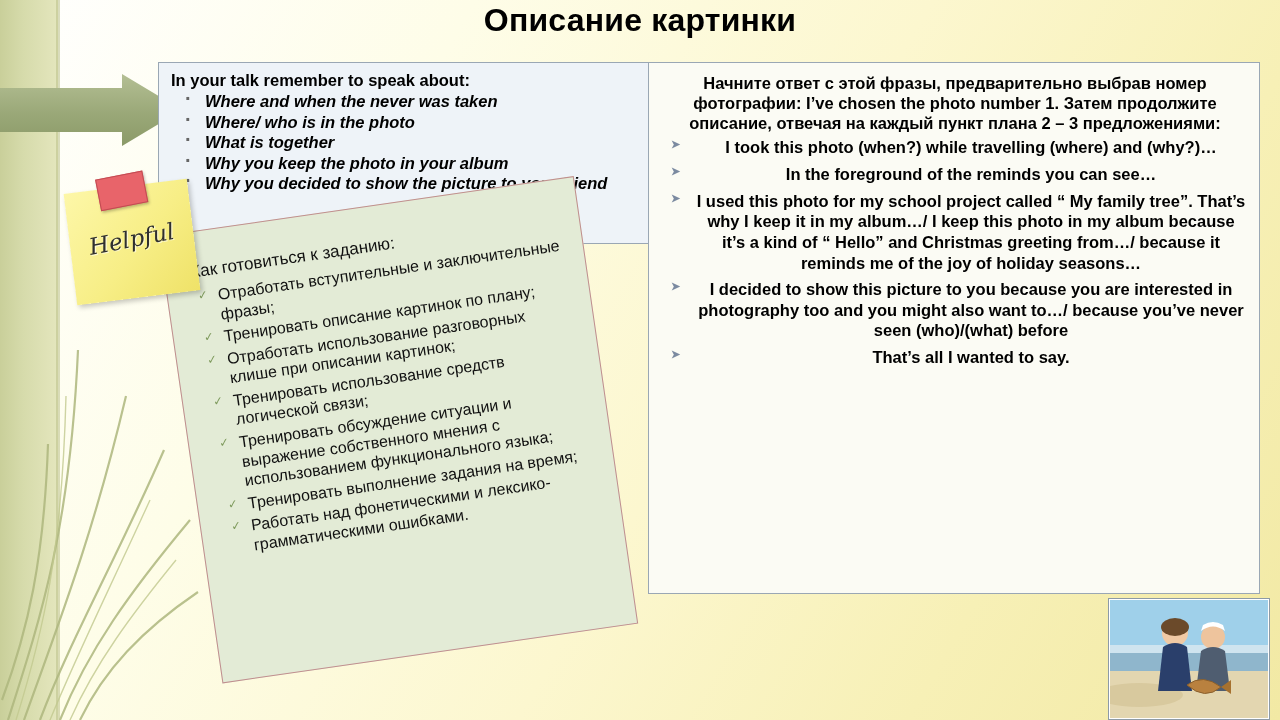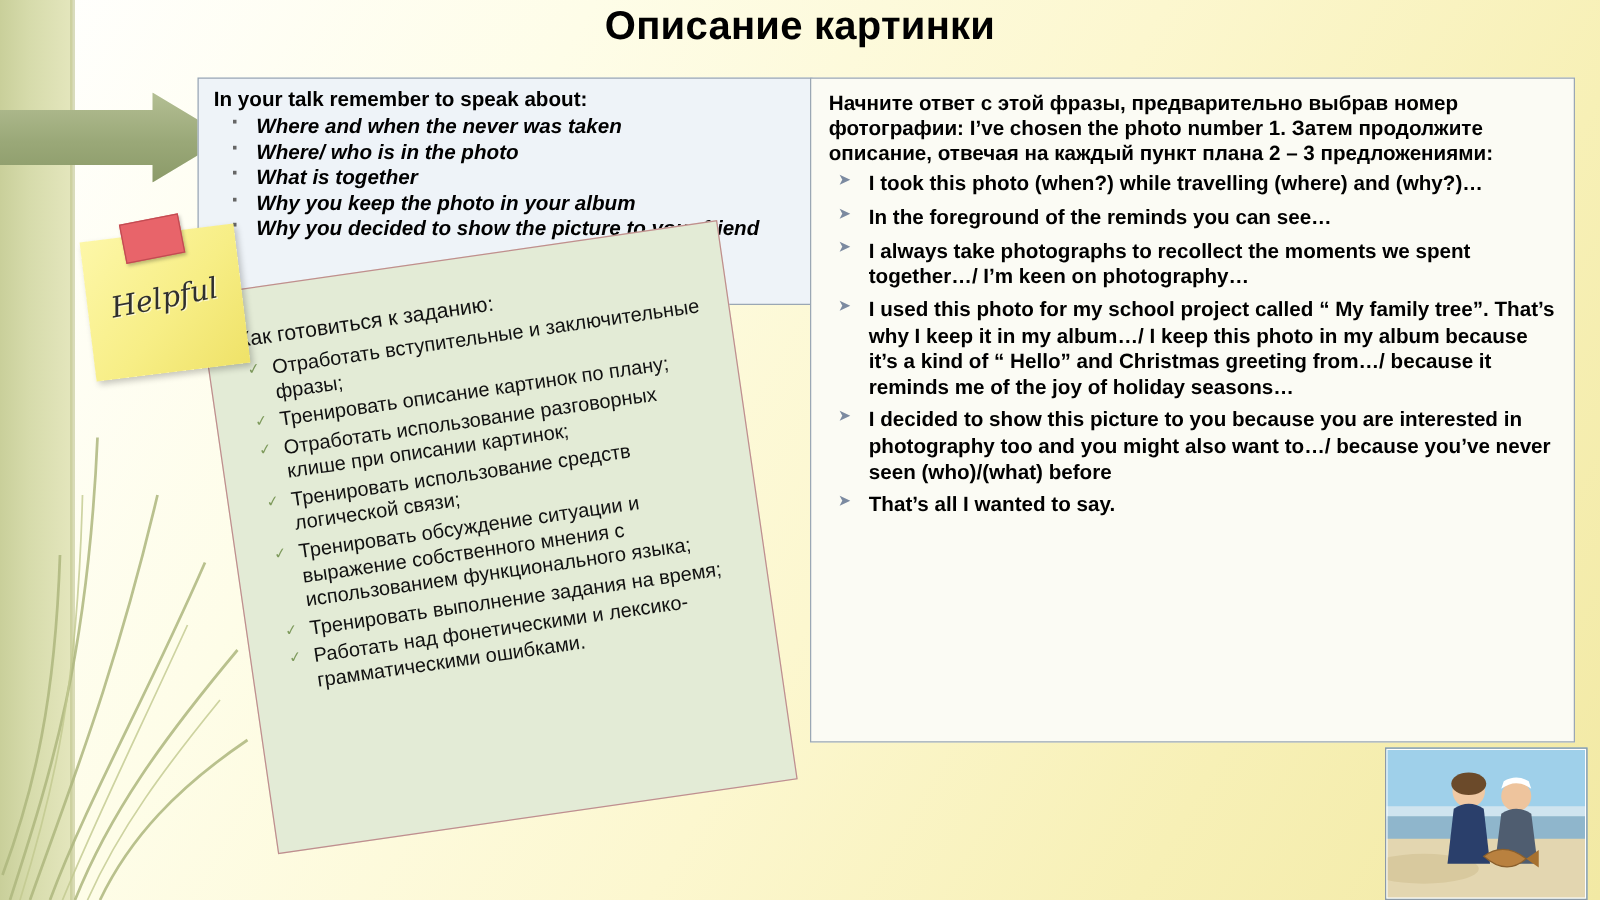--- a/index.html
+++ b/index.html
@@ -114,20 +114,21 @@
   .box-phrases {
     position: absolute;
     left: 648px;
     top: 62px;
     width: 612px;
     height: 532px;
     background: #fbfbf4;
     border: 1px solid #9aa7b4;
     box-sizing: border-box;
     padding: 10px 12px 6px 14px;
+    text-align: center;
   }
   .box-phrases .lead {
     font-size: 16.5px;
     font-weight: bold;
     color: #000;
     line-height: 1.22;
     margin-bottom: 4px;
   }
   .box-phrases ul {
     margin: 0;
@@ -290,21 +291,20 @@
       <li>Why you keep the photo in your album</li>
       <li>Why you decided to show the picture to your friend</li>
     </ul>
   </div>
 
   <div class="box-phrases">
     <div class="lead">Начните ответ с этой фразы, предварительно выбрав номер фотографии: I’ve chosen the photo number 1. Затем продолжите описание, отвечая на каждый пункт плана 2 – 3 предложениями:</div>
     <ul>
       <li>I took this photo (when?) while travelling (where) and (why?)…</li>
       <li>In the foreground of the reminds you can see…</li>
-      <li>I always take photographs to recollect the moments we spent together…/ I’m keen on photography…</li>
       <li>I used this photo for my school project called “ My family tree”. That’s why I keep it in my album…/ I keep this photo in my album because it’s a kind of “ Hello” and Christmas greeting from…/ because it reminds me of the joy of holiday seasons…</li>
       <li>I decided to show this picture to you because you are interested in photography too and you might also want to…/ because you’ve never seen (who)/(what) before</li>
       <li>That’s all I wanted to say.</li>
     </ul>
   </div>
 
   <div class="box-prep">
     <div class="lead">Как готовиться к заданию:</div>
     <ul>
       <li>Отработать вступительные и заключительные фразы;</li>

